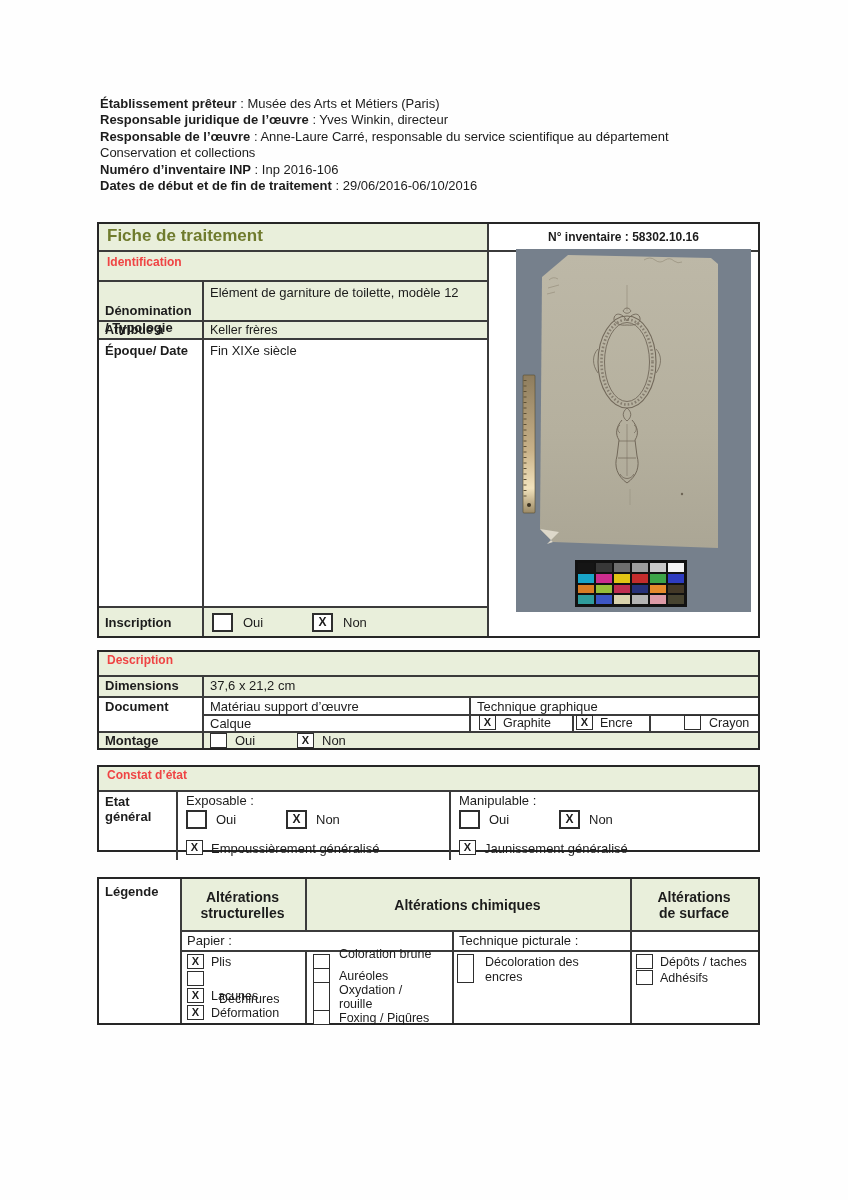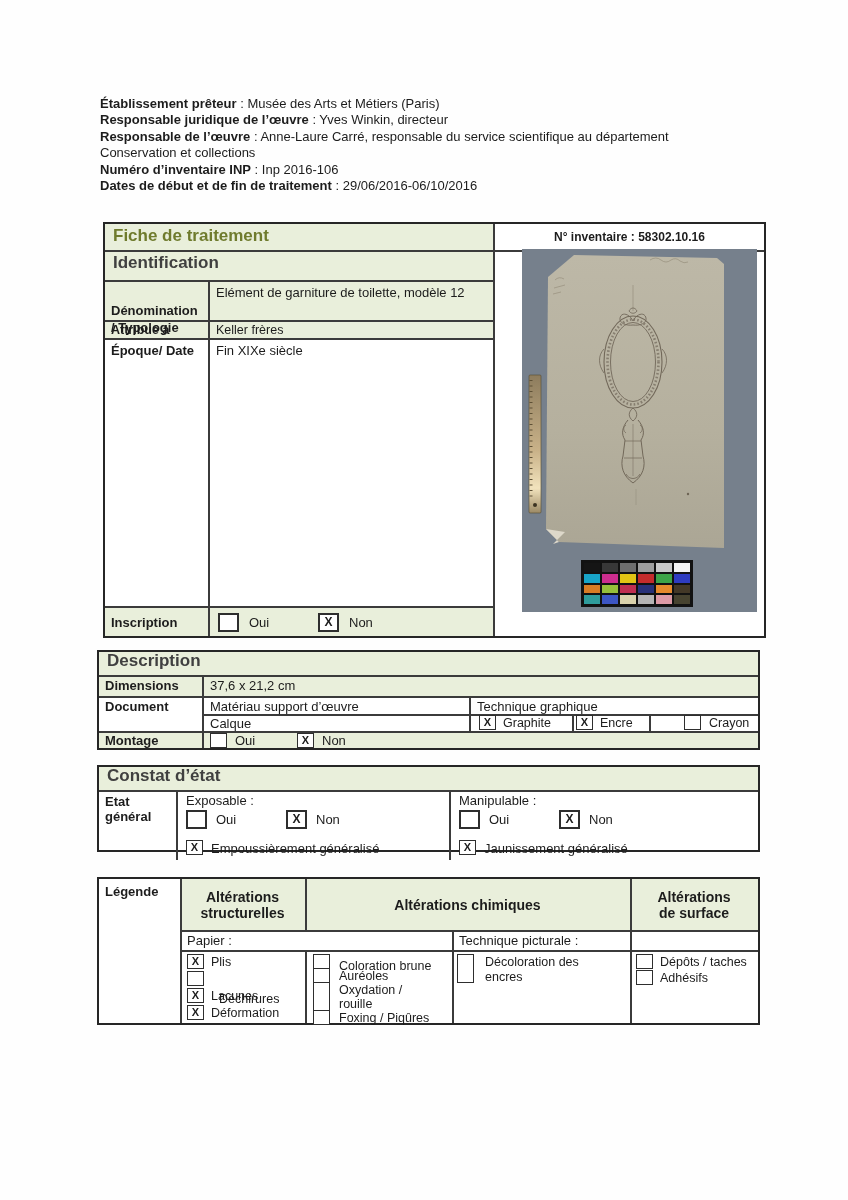--- a/index.html
+++ b/index.html
@@ -8,21 +8,21 @@
   .hdr{position:absolute;left:100px;top:96px;width:642px;font-size:13px;line-height:16.4px;}
   .hdr p{margin:0;}
   .b{font-weight:bold;}
   .tbl{position:absolute;border:2px solid #262626;box-sizing:border-box;background:#fff;}
   .cell{position:absolute;font-size:13px;line-height:15px;white-space:nowrap;}
   .wrap{white-space:normal;}
   .g{position:absolute;background:#E9EFDB;}
   .hl{position:absolute;height:2px;background:#3B3B3B;}
   .vl{position:absolute;width:2px;background:#3B3B3B;}
   .title-olive{font-size:17px;font-weight:bold;color:#6F7B2D;}
-  .title-green{font-size:17px;font-weight:bold;color:#404040;}
+  .title-green{font-size:12px;font-weight:bold;color:#ef4444;}
   .inv{position:absolute;display:flex;align-items:center;justify-content:center;
        font-size:12px;font-weight:bold;}
   .cb{position:absolute;width:17px;height:15px;background:#fff;border:2px solid #2E2E2E;
       box-sizing:content-box;text-align:center;font-weight:bold;font-size:12px;line-height:15px;}
   .cb.sm{width:15px;height:13px;border-width:1.5px;line-height:13px;font-size:11px;}
   .cb.tall{height:27px;line-height:27px;}
   .leg-head{position:absolute;display:flex;align-items:center;justify-content:center;
             font-size:14px;font-weight:bold;text-align:center;line-height:16px;}
   .photo{position:absolute;left:417px;top:25px;width:235px;height:363px;}
   .photo svg{position:absolute;left:0;top:0;}
@@ -37,21 +37,21 @@
 <div class="page">
 
   <div class="hdr">
     <p><span class="b">Établissement prêteur</span><span> : Musée des Arts et Métiers (Paris)</span></p>
     <p><span class="b">Responsable juridique de l’œuvre</span><span> : Yves Winkin, directeur</span></p>
     <p><span class="b">Responsable de l’œuvre</span><span> : Anne-Laure Carré, responsable du service scientifique au département Conservation et collections</span></p>
     <p><span class="b">Numéro d’inventaire INP</span><span> : Inp 2016-106</span></p>
     <p><span class="b">Dates de début et de fin de traitement</span><span> : 29/06/2016-06/10/2016</span></p>
   </div>
 
-  <div class="tbl" style="left:103px;top:222px;width:663px;height:416px;">
+  <div class="tbl" style="left:97px;top:222px;width:663px;height:416px;">
     <div class="g" style="left:0;top:0;width:388px;height:26px;"></div>
     <div class="g" style="left:0;top:28px;width:388px;height:28px;"></div>
     <div class="g" style="left:0;top:58px;width:388px;height:38px;"></div>
     <div class="g" style="left:0;top:98px;width:388px;height:16px;"></div>
     <div class="g" style="left:0;top:384px;width:388px;height:28px;"></div>
 
     <i class="hl" style="left:0;top:26px;width:659px;"></i>
     <i class="hl" style="left:0;top:56px;width:388px;"></i>
     <i class="hl" style="left:0;top:96px;width:388px;"></i>
     <i class="hl" style="left:0;top:114px;width:388px;"></i>
@@ -237,21 +237,21 @@
     <span class="cb sm" style="left:88px;top:75px;">X</span>
     <div class="cell small" style="left:112px;top:76px;">Plis</div>
     <span class="cb sm" style="left:88px;top:92px;"></span>
     <div class="cell small" style="left:120px;top:93px;margin-top:20px;">Déchirures</div>
     <span class="cb sm" style="left:88px;top:109px;">X</span>
     <div class="cell small" style="left:112px;top:110px;">Lacunes</div>
     <span class="cb sm" style="left:88px;top:126px;">X</span>
     <div class="cell small" style="left:112px;top:127px;">Déformation</div>
 
     <span class="cb sm" style="left:214px;top:75px;"></span>
-    <div class="cell small" style="left:240px;top:80px;">Coloration brune</div>
+    <div class="cell small" style="left:240px;top:68px;">Coloration brune</div>
     <span class="cb sm" style="left:214px;top:89px;"></span>
     <div class="cell small" style="left:240px;top:90px;">Auréoles</div>
     <span class="cb sm" style="left:214px;top:103px;height:27px;line-height:27px;"></span>
     <div class="cell small wrap" style="left:240px;top:104px;width:92px;line-height:14.2px;">Oxydation / rouille</div>
     <span class="cb sm" style="left:214px;top:131px;"></span>
     <div class="cell small" style="left:240px;top:132px;">Foxing / Piqûres</div>
 
     <span class="cb sm tall" style="left:358px;top:75px;"></span>
     <div class="cell small wrap" style="left:386px;top:76px;width:108px;line-height:14.5px;">Décoloration des encres</div>
 

